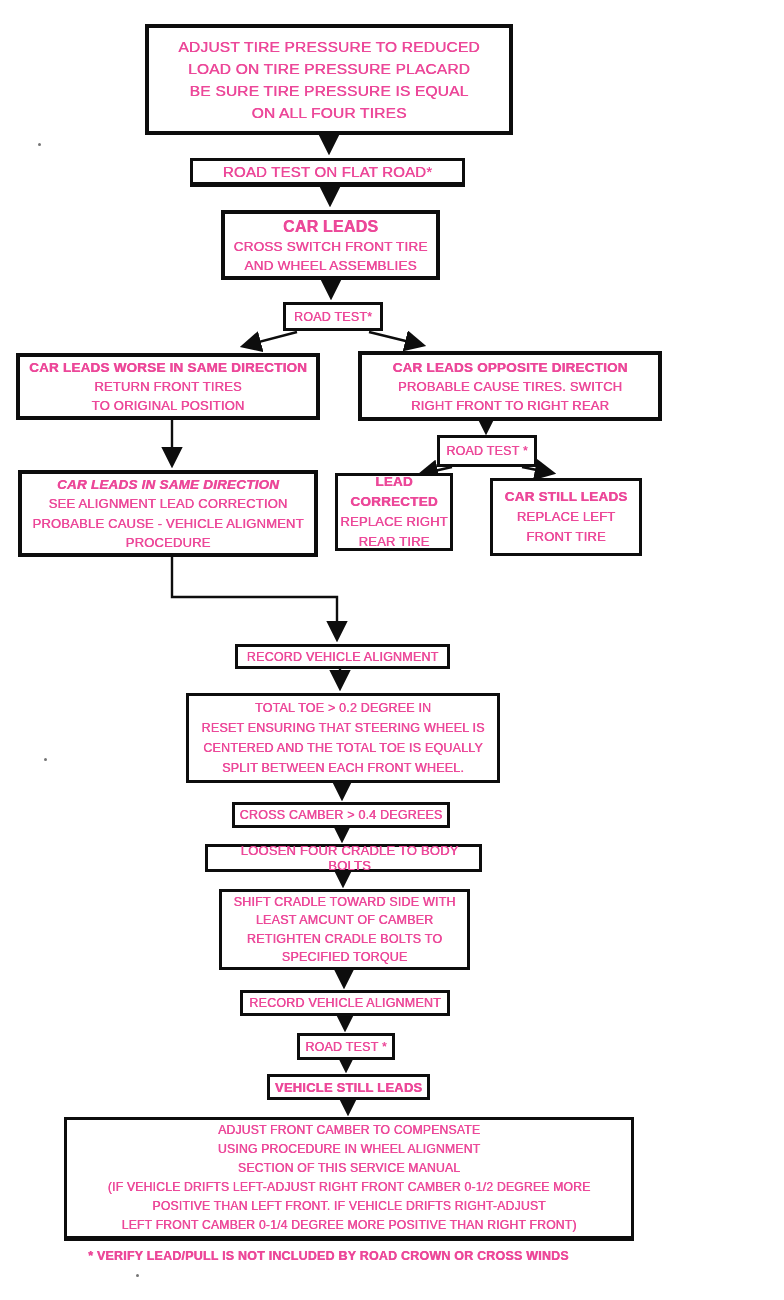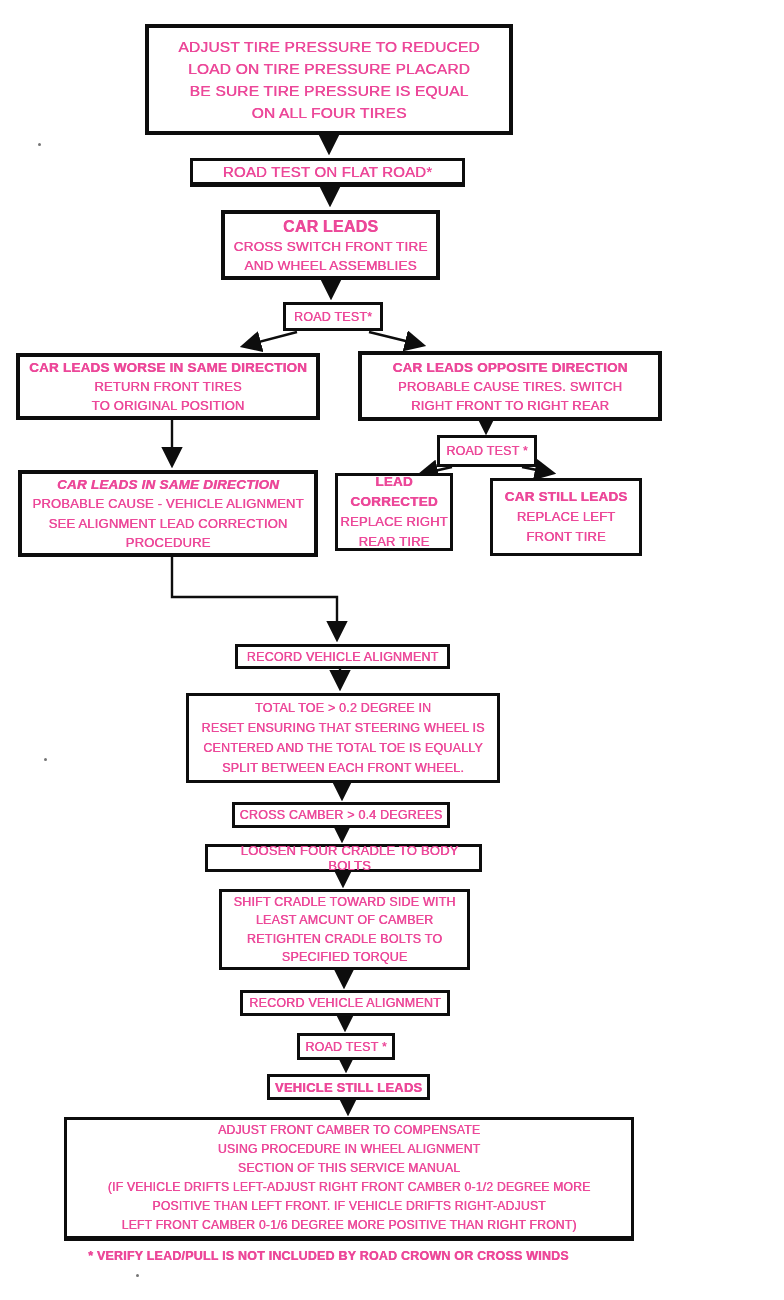--- a/index.html
+++ b/index.html
@@ -104,22 +104,22 @@
   </div>
 
   <div class="box" style="left:490px;top:466px;width:152px;height:78px;font-size:13px;line-height:20px;">
     <div class="t" style="font-size:13.5px;">CAR STILL LEADS</div>
     <div class="l">REPLACE LEFT</div>
     <div class="l">FRONT TIRE</div>
   </div>
 
   <div class="box thick" style="left:18px;top:458px;width:300px;height:87px;font-size:13px;line-height:19.5px;">
     <div class="t" style="font-size:13.5px;font-style:italic;">CAR LEADS IN SAME DIRECTION</div>
+    <div class="l">SEE ALIGNMENT LEAD CORRECTION</div>
     <div class="l">PROBABLE CAUSE - VEHICLE ALIGNMENT</div>
-    <div class="l">SEE ALIGNMENT LEAD CORRECTION</div>
     <div class="l">PROCEDURE</div>
   </div>
 
   <div class="box" style="left:235px;top:632px;width:215px;height:25px;font-size:12.5px;">
     <div class="l">RECORD VEHICLE ALIGNMENT</div>
   </div>
 
   <div class="box" style="left:186px;top:681px;width:314px;height:90px;font-size:12.5px;line-height:20px;">
     <div class="l">TOTAL TOE &gt; 0.2 DEGREE IN</div>
     <div class="l">RESET ENSURING THAT STEERING WHEEL IS</div>
@@ -153,21 +153,21 @@
   <div class="box" style="left:267px;top:1062px;width:163px;height:26px;font-size:13px;">
     <div class="t">VEHICLE STILL LEADS</div>
   </div>
 
   <div class="box bthick" style="left:64px;top:1105px;width:570px;height:124px;font-size:12.2px;line-height:19px;">
     <div class="l">ADJUST FRONT CAMBER TO COMPENSATE</div>
     <div class="l">USING PROCEDURE IN WHEEL ALIGNMENT</div>
     <div class="l">SECTION OF THIS SERVICE MANUAL</div>
     <div class="l">(IF VEHICLE DRIFTS LEFT-ADJUST RIGHT FRONT CAMBER 0-1/2 DEGREE MORE</div>
     <div class="l">POSITIVE THAN LEFT FRONT. IF VEHICLE DRIFTS RIGHT-ADJUST</div>
-    <div class="l">LEFT FRONT CAMBER 0-1/6 DEGREE MORE POSITIVE THAN RIGHT FRONT)</div>
+    <div class="l">LEFT FRONT CAMBER 0-1/4 DEGREE MORE POSITIVE THAN RIGHT FRONT)</div>
   </div>
 
   <div class="footnote" style="left:88px;top:1237px;">* VERIFY LEAD/PULL IS NOT INCLUDED BY ROAD CROWN OR CROSS WINDS</div>
 
   <div class="speck" style="left:38px;top:131px;"></div>
   <div class="speck" style="left:44px;top:746px;"></div>
   <div class="speck" style="left:136px;top:1262px;"></div>
 
 </div>
 

